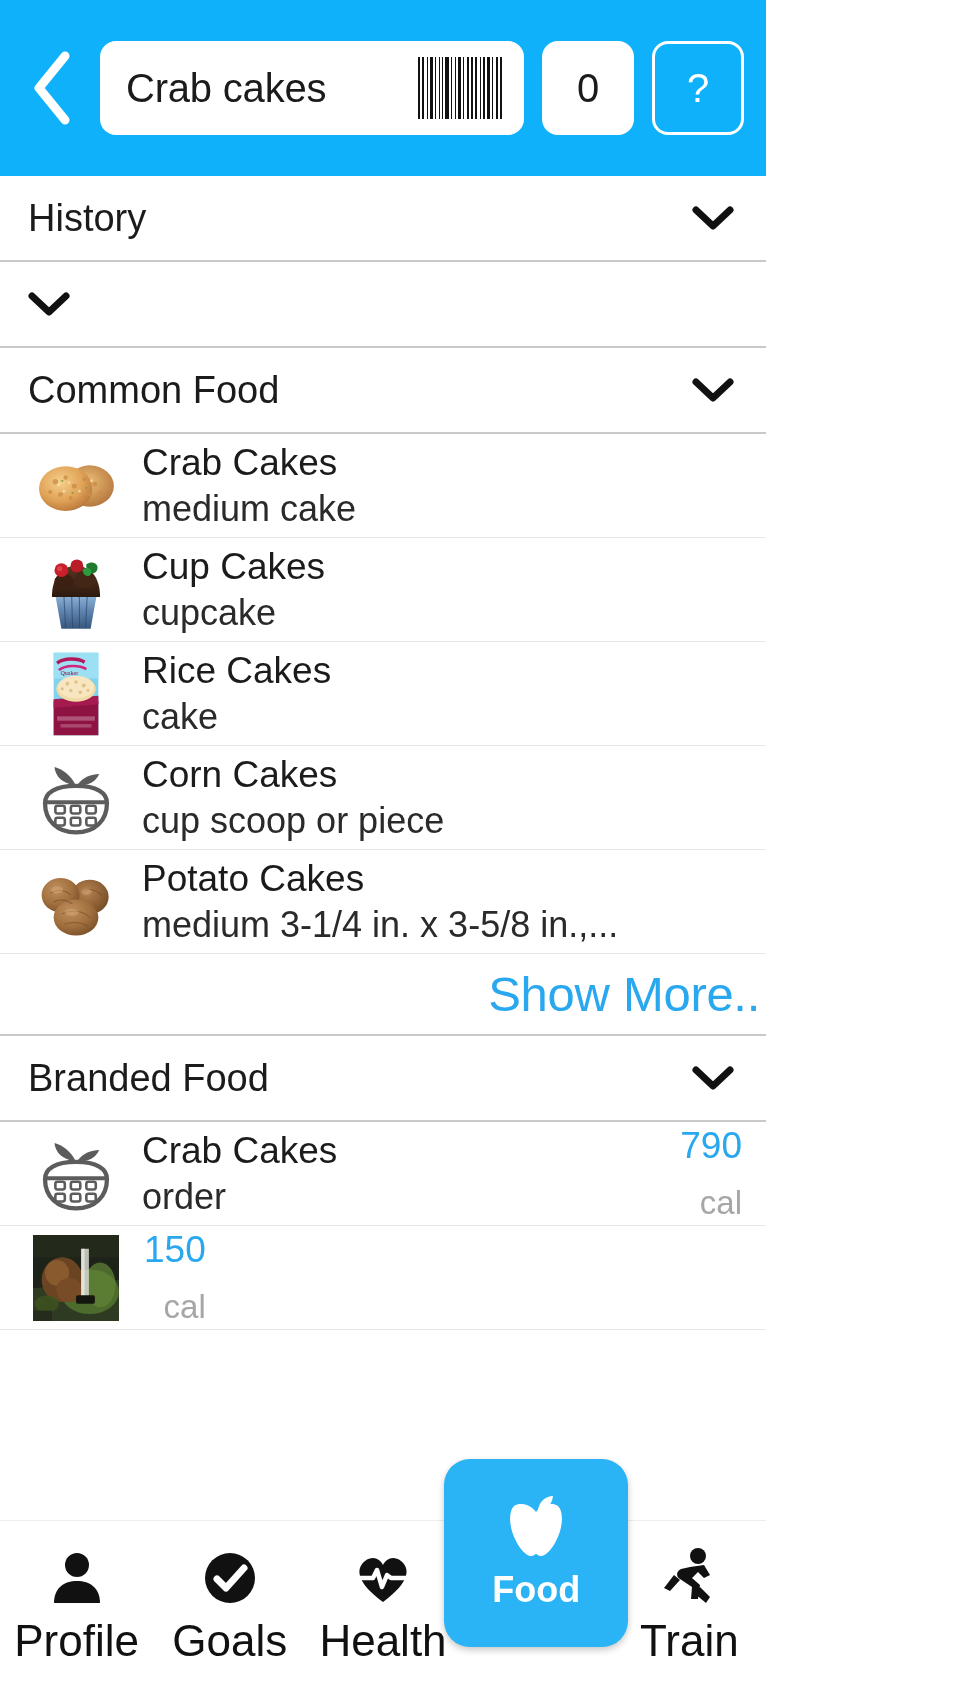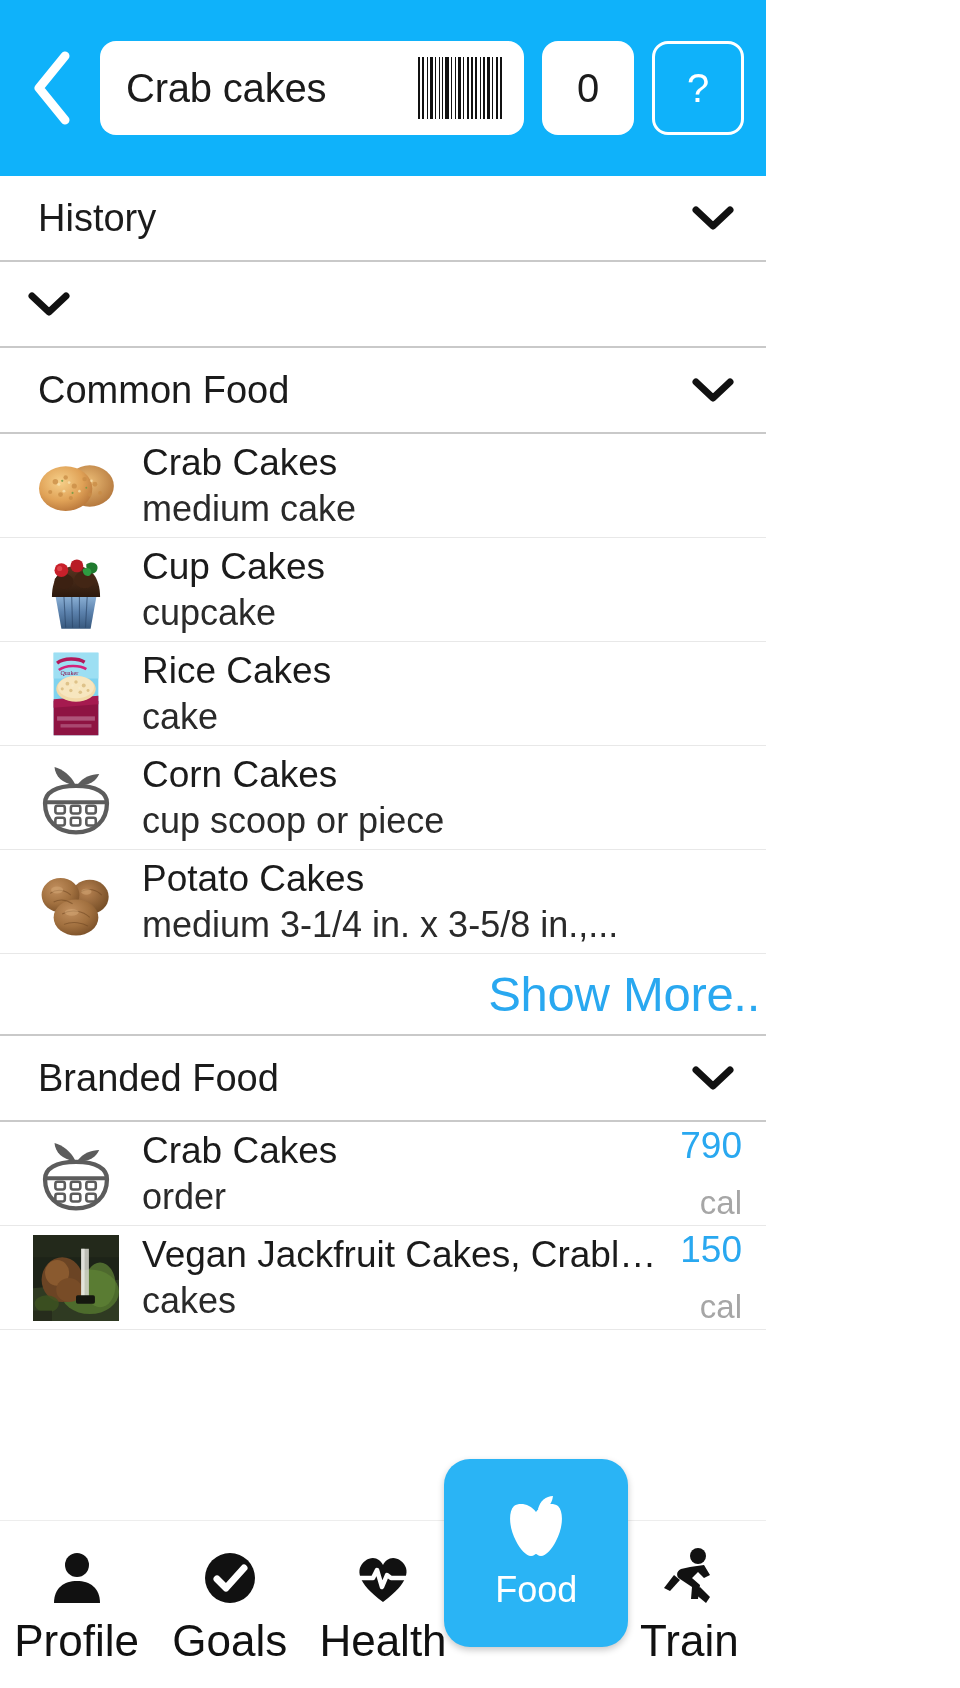--- a/index.html
+++ b/index.html
@@ -75,21 +75,21 @@
   .body { flex:1 1 auto; overflow:hidden; background:#fff; display:flex; flex-direction:column; }
 
   .section-header {
     height:86px; flex:0 0 86px;
     display:flex; align-items:center; justify-content:space-between;
     padding:0 32px 0 28px;
     border-bottom:2px solid #c9c9c9;
     background:#fff;
     cursor:pointer;
   }
-  .section-header .title { font-size:38px; color:#1b1b1b;margin-left:10px; }
+  .section-header .title { font-size:38px; color:#1b1b1b; }
   .chev { width:42px; height:26px; display:block; }
 
   .food-row {
     height:104px; flex:0 0 104px;
     display:flex; align-items:center;
     border-bottom:1px solid #e8e8e8;
     padding:0 24px 0 22px;
     background:#fff;
     cursor:pointer;
   }
@@ -164,21 +164,21 @@
     top:-62px;
     width:184px; height:188px;
     background:#2ab4f5;
     border-radius:26px;
     display:flex; flex-direction:column;
     align-items:center; justify-content:center;
     gap:12px;
     box-shadow:0 3px 7px rgba(0,0,0,0.22);
   }
   .tab.active .tlabel-active {
-    font-size:36px; color:#ffffff; font-weight:normal; line-height:1;
+    font-size:36px; color:#ffffff; font-weight:bold; line-height:1;
   }
 </style>
 </head>
 <body>
 
 <div id="app">
 
   <div class="header">
     <div class="back-btn">
       <span>
@@ -495,24 +495,20 @@
         <ellipse cx="28" cy="44" rx="14" ry="15" fill="#8a5a2f"></ellipse>
         <ellipse cx="42" cy="64" rx="15" ry="14" fill="#784c27"></ellipse>
         <rect x="56" y="16" width="9" height="62" fill="#d8d8d0" opacity="0.85"></rect>
         <rect x="56" y="16" width="4" height="62" fill="#f0f0ea" opacity="0.7"></rect>
         <rect x="50" y="70" width="22" height="10" rx="2" fill="#15170f"></rect>
         <ellipse cx="16" cy="80" rx="14" ry="10" fill="#3d5421" opacity="0.8"></ellipse>
         <rect x="0" y="88" width="22" height="12" fill="#262c1c"></rect>
       </svg>
           </div>
          </div>
-         <div class="row-text">
-           <span class="row-title">Vegan Jackfruit Cakes, Crable...</span>
-           <span class="row-sub">cakes</span>
-         </div>
          <div class="cal-wrap">
              <span class="cal-val">150</span>
              <span class="cal-unit">cal</span>
            </div>
       </div>
     </div>
 
   <div class="tabbar" id="tabbar">
       <div class="tab">
         <span class="ticon">

